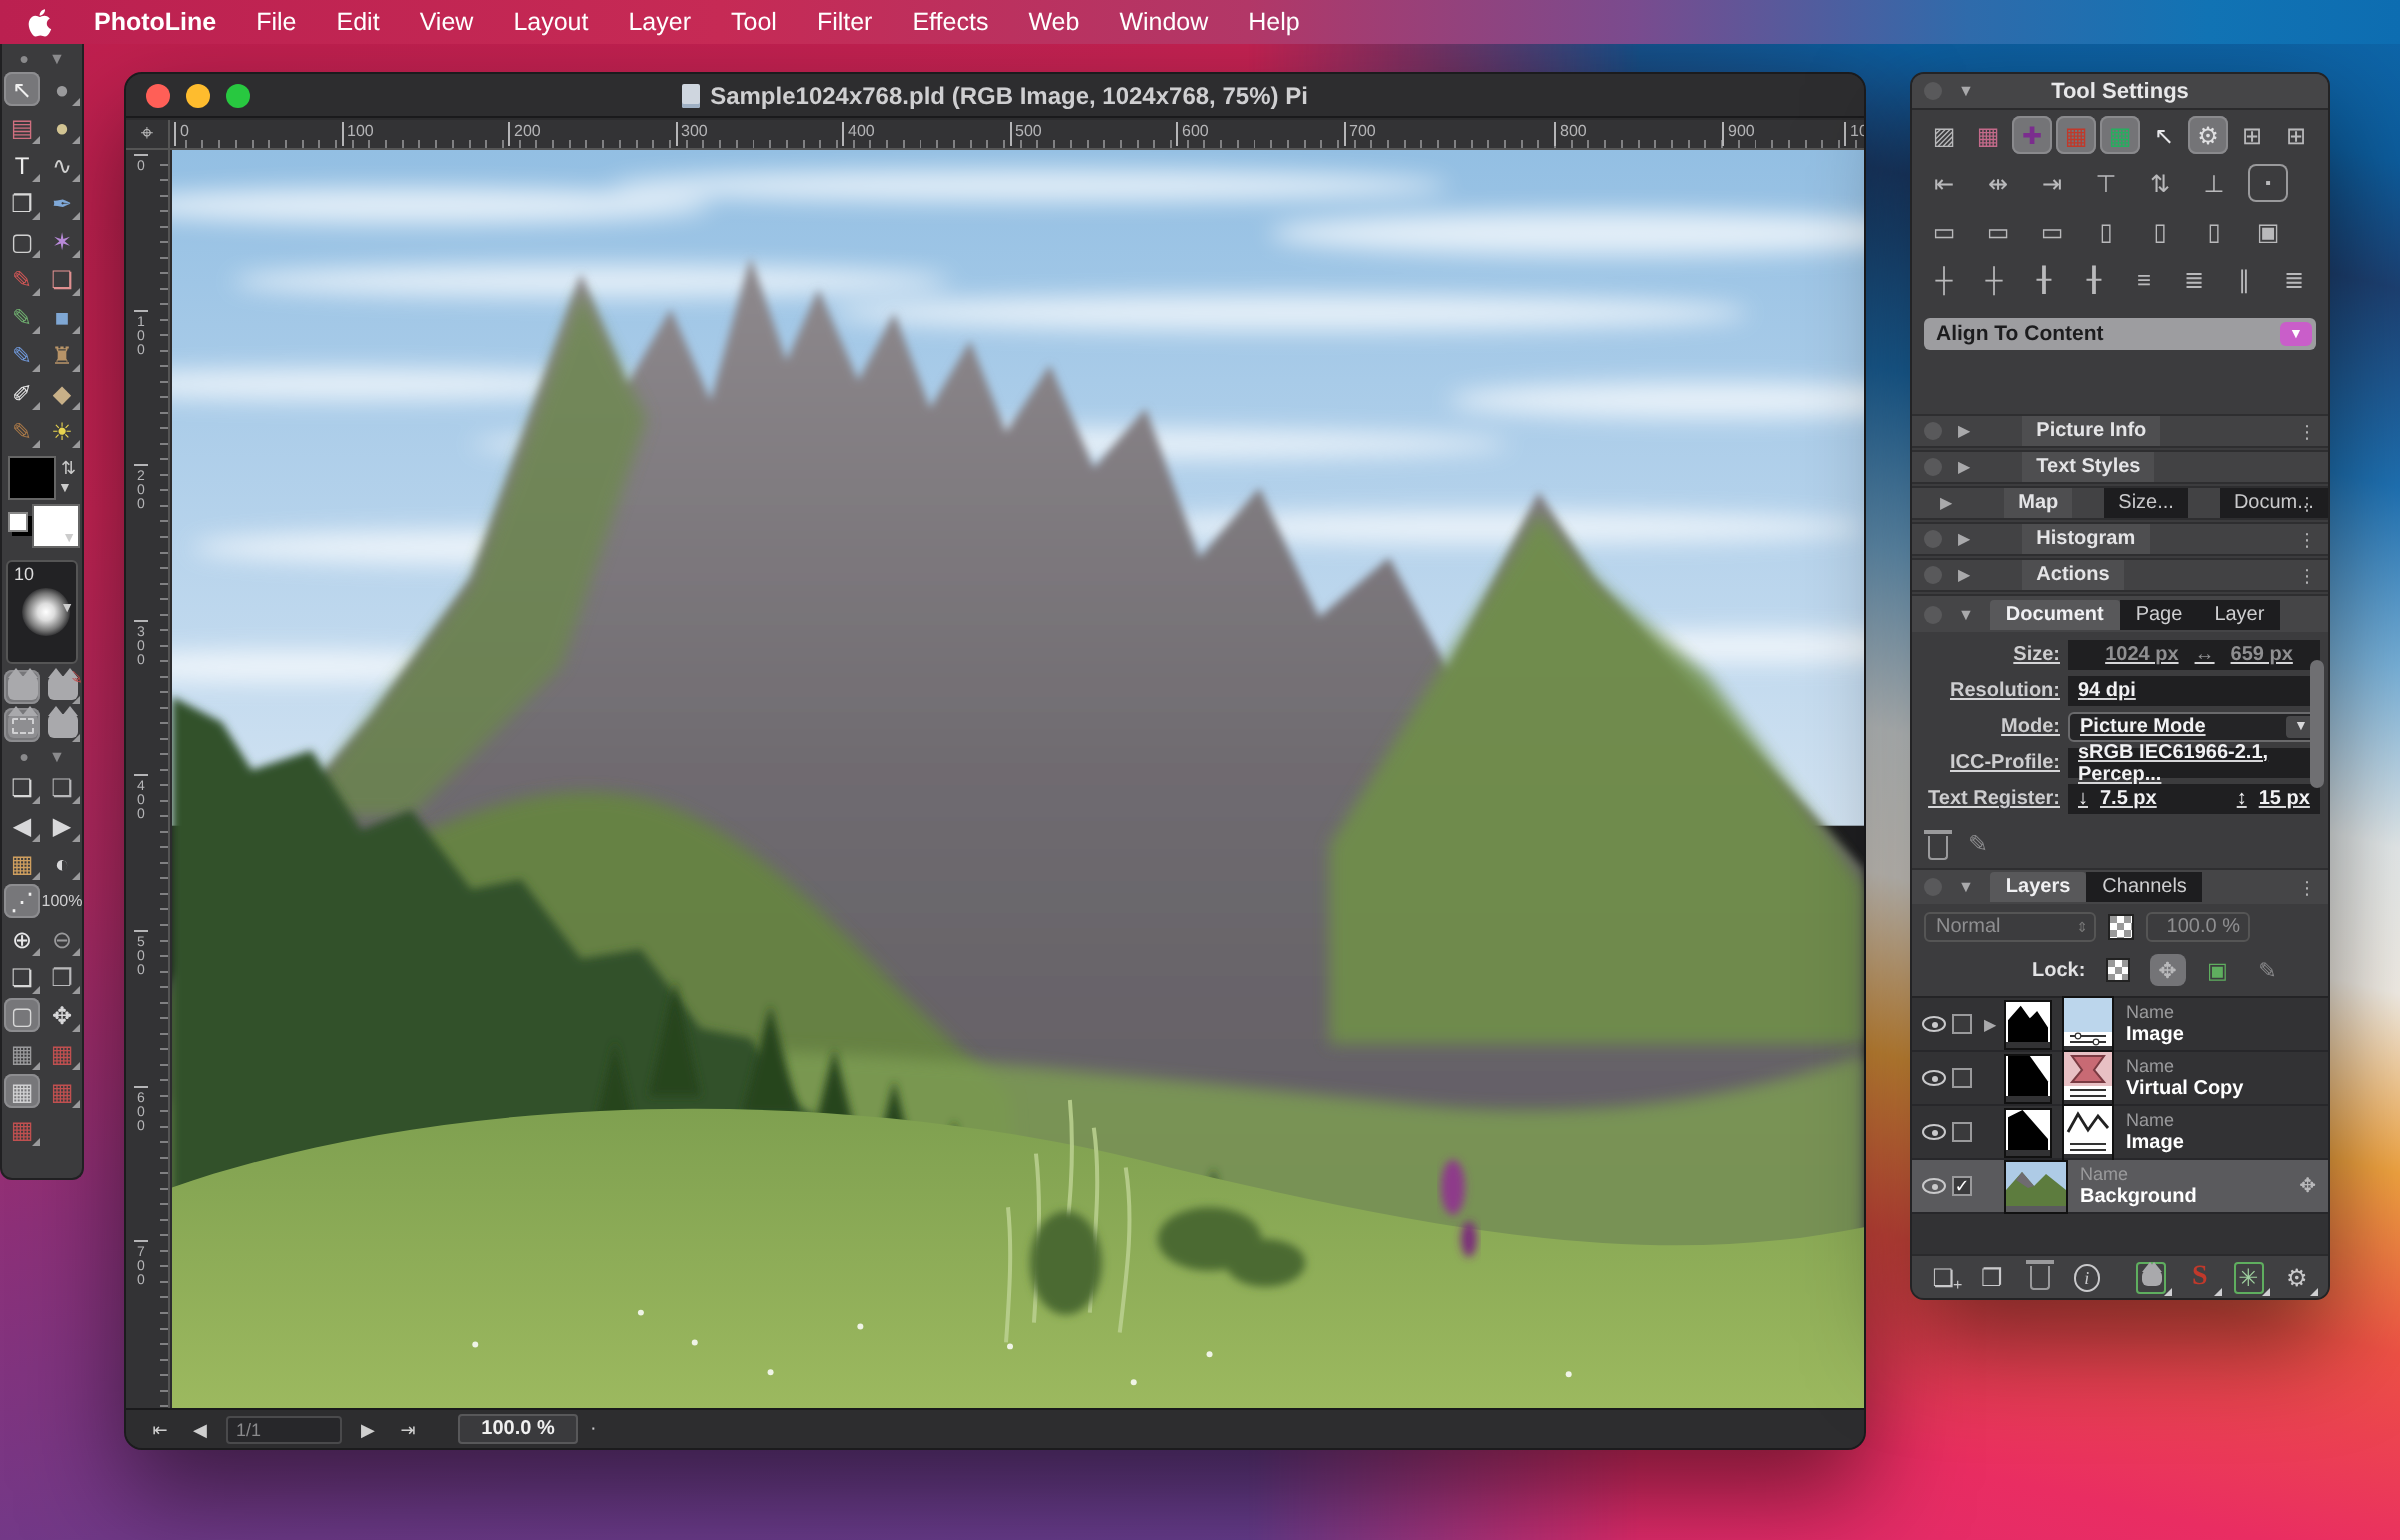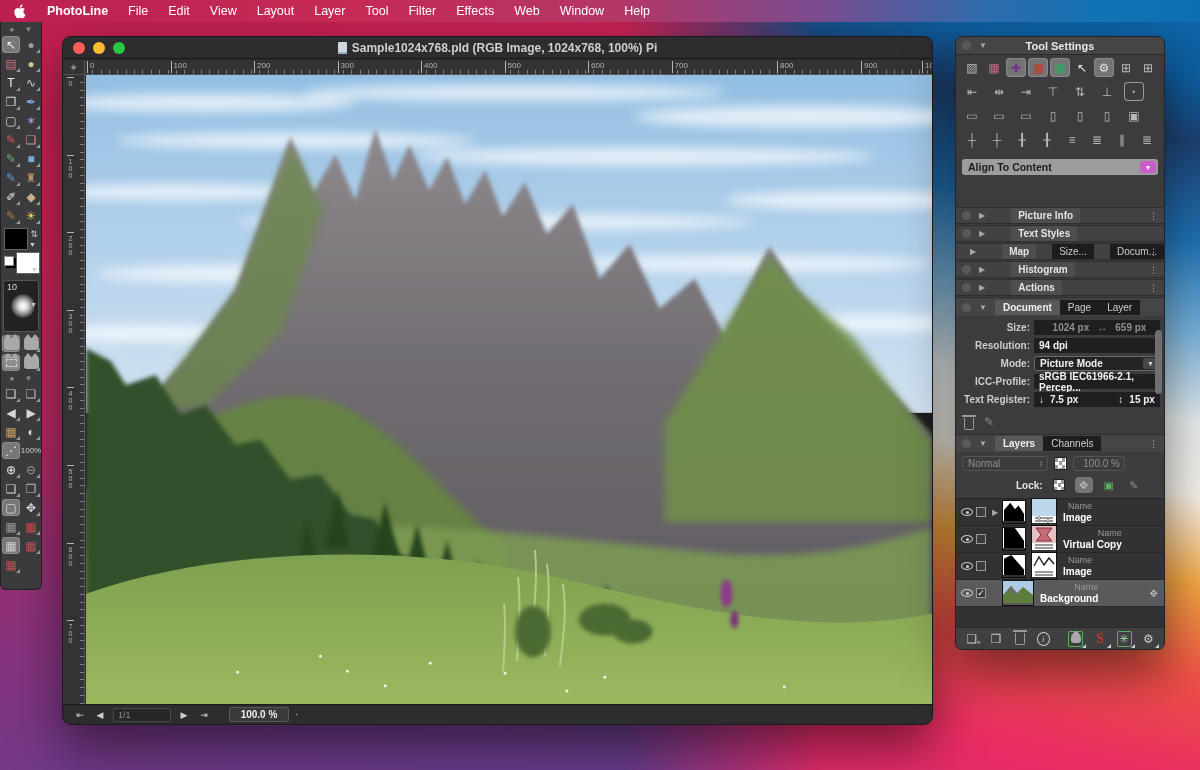--- a/index.html
+++ b/index.html
@@ -99,21 +99,21 @@
   .cpanel .tabs { display:flex; margin-left:10px; height:100%; align-items:stretch; }
   .ptab { display:flex; align-items:center; padding:0 7px; font-weight:bold; color:#e4e4e6;margin-left:16px; }
   .ptab.on { background:#4e4e50; }
   .ptab.off { background:#1d1d1f; color:#c9c9cb; font-weight:normal; }
   .dots { position:absolute; right:6px; color:#b9b9bb; font-size:9px; letter-spacing:0; }
   .docpanel { border-top:1px solid #2e2e30; }
   .docpanel .head { height:18px; display:flex; align-items:center; background:#454547; position:relative; }
   .dtab { padding:2px 8px; font-weight:bold; color:#f0f0f2; }
   .dtab.on { background:#58585a; border-radius:2px 2px 0 0; }
   .dtab.off { background:#1d1d1f; color:#cfcfd1; font-weight:normal; }
-  .fields { padding:4px 4px 2px 2px; position:relative; }
+  .fields { padding:4px 4px 2px 2px; position:relative;text-decoration:underline; }
   .frow { display:flex; align-items:center; margin-bottom:3px; height:15px; }
   .flabel { width:76px; text-align:right; color:#cdcdcf; padding-right:4px; font-weight:bold; }
   .fval { flex:1; background:#1f1f21; height:15px; display:flex; align-items:center; padding-left:5px; color:#f2f2f4; font-weight:bold; }
   .fval.dim { color:#8f8f91; }
   .fval.dropdown { border:1px solid #6a6a6c; border-radius:3px; position:relative; background:#242426; }
   .fval.dropdown .dbtn { position:absolute; right:1px; top:1px; bottom:1px; width:15px; background:#48484a; border-radius:2px;
     display:flex; align-items:center; justify-content:center; font-size:7px; color:#d8d8da; }
   .panel-tools { display:flex; gap:10px; padding:3px 0 4px 8px; color:#8a8a8c; font-size:12px; }
   .scroll { position:absolute; right:2px; top:14px; width:7px; height:64px; background:#6f6f72; border-radius:4px; }
   .layershead { height:18px; background:#454547; border-top:1px solid #2e2e30; display:flex; align-items:center; position:relative; }
@@ -130,21 +130,21 @@
   .lock-ico.sel { background:#747477; border-radius:4px; }
   .layerlist { border-top:1px solid #242426; }
   .lrow { height:27px; display:flex; align-items:center; background:#323234; border-bottom:1px solid #27272a; position:relative; }
   .lrow.sel { background:#5a5a5d; }
   .eyebox { display:flex; align-items:center; gap:3px; width:36px; padding-left:5px; }
   .eye { width:12px; height:8px; border:1px solid #c9c9cb; border-radius:50%; position:relative; }
   .eye:after { content:""; position:absolute; left:3.5px; top:1.5px; width:3px; height:3px; border-radius:50%; background:#c9c9cb; }
   .chk { width:10px; height:10px; border:1px solid #9a9a9c; background:#3a3a3c; font-size:9px; color:#fff; display:flex; align-items:center; justify-content:center; }
   .ltri { width:10px; color:#a9a9ab; font-size:8px; }
   .maskthumb, .cthumb { border:1px solid #111; }
-  .lname { margin-left:6px; line-height:11px;text-align:right; }
+  .lname { margin-left:6px; line-height:11px; }
   .lname .sub { color:#9a9a9c; font-size:9px; }
   .lname .main { color:#fff; font-weight:bold; font-size:10px; }
   .lrow .movegrip { position:absolute; right:6px; color:#b9b9bb; font-size:10px; }
   .llfiller { height:44px; background:#323234; }
   .layerbar { position:absolute; bottom:0; left:0; right:0; height:22px; background:#404042; border-top:1px solid #2a2a2c;
     display:flex; align-items:center; padding:0 8px; gap:9px; font-size:12px; color:#c9c9cb; }
   .layerbar .grow { flex:1; }
   .lb-ico { position:relative; display:flex; align-items:center; justify-content:center; width:16px; height:16px; }
   .lb-ico .fly { position:absolute; right:-3px; bottom:-1px; width:0; height:0; border-left:4px solid transparent; border-bottom:4px solid #cfcfd1; }
   .gbox { box-shadow:inset 0 0 0 1px #5fae5f; border-radius:2px; }
@@ -404,21 +404,21 @@
         <span class="lt-cell"></span>
       </div>
     </div>
 </div>
 
 <div class="doc-window">
   <div class="titlebar">
     <span class="tl red"></span>
     <span class="tl yellow"></span>
     <span class="tl green"></span>
-    <span class="wtitle"><span class="pageico"></span><span>Sample1024x768.pld (RGB Image, 1024x768, 100%) Pi</span></span>
+    <span class="wtitle"><span class="pageico"></span><span>Sample1024x768.pld (RGB Image, 1024x768, 75%) Pi</span></span>
   </div>
   <div class="ruler-corner">⌖</div>
   <div class="hruler" id="hruler">
       <span style="left: 2px;">0</span>
       <span style="left: 85.5px;">100</span>
       <span style="left: 169px;">200</span>
       <span style="left: 252.5px;">300</span>
       <span style="left: 336px;">400</span>
       <span style="left: 419.5px;">500</span>
       <span style="left: 503px;">600</span>

